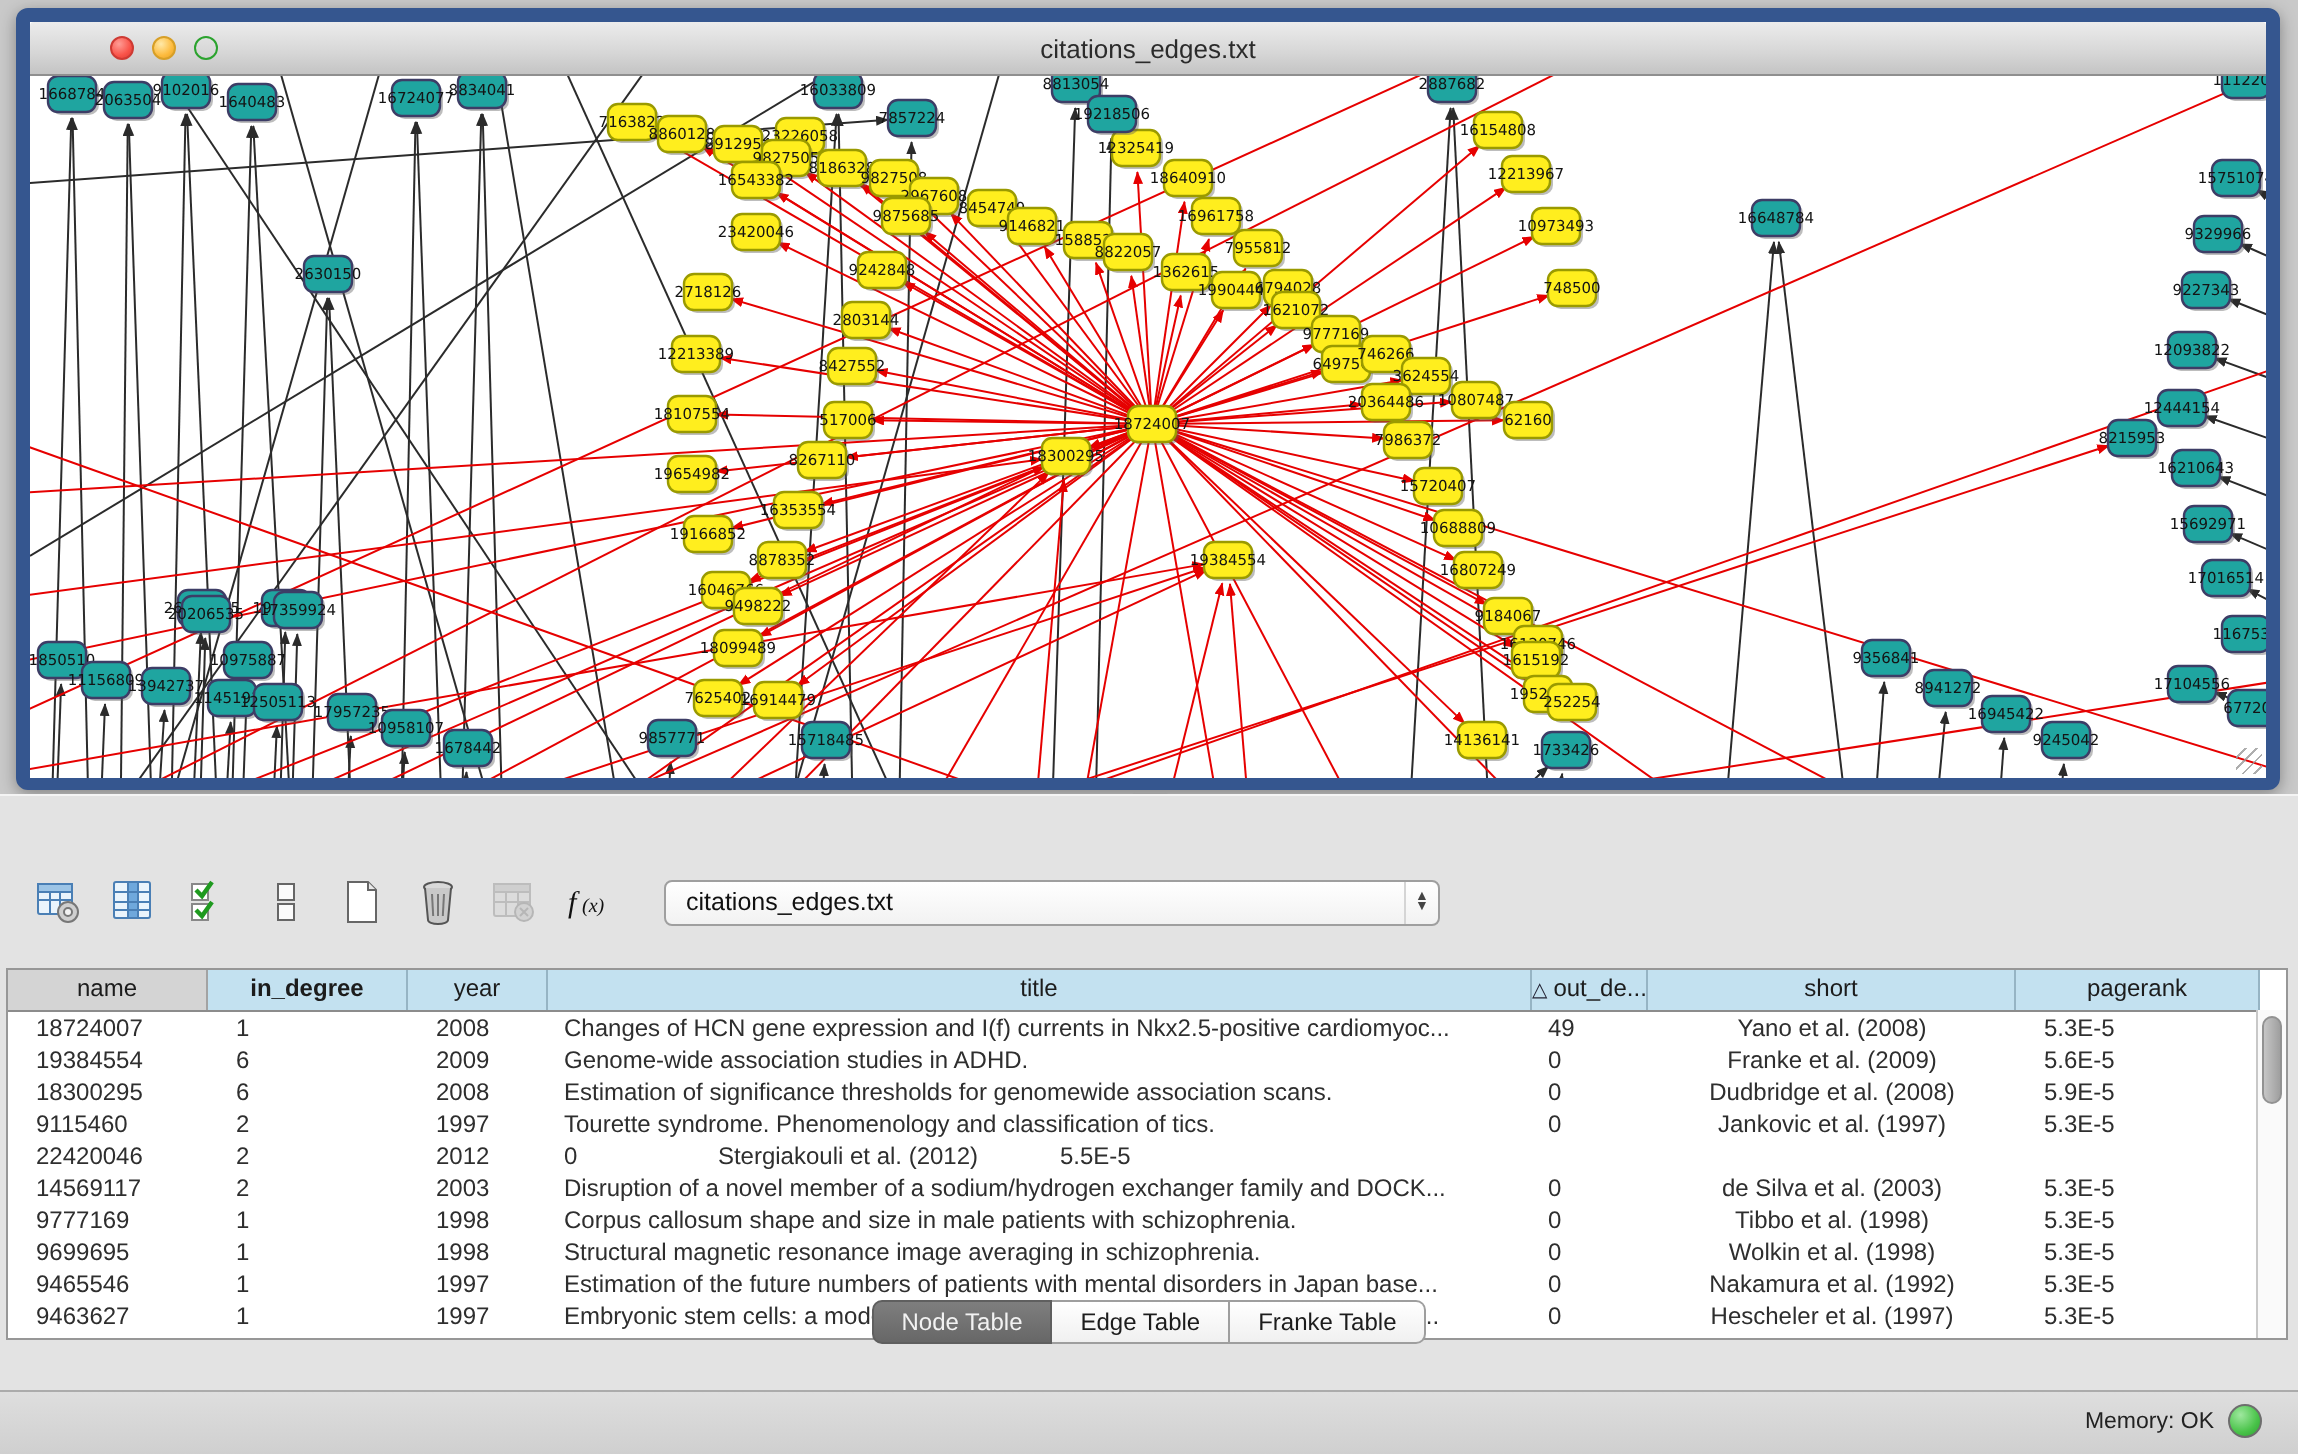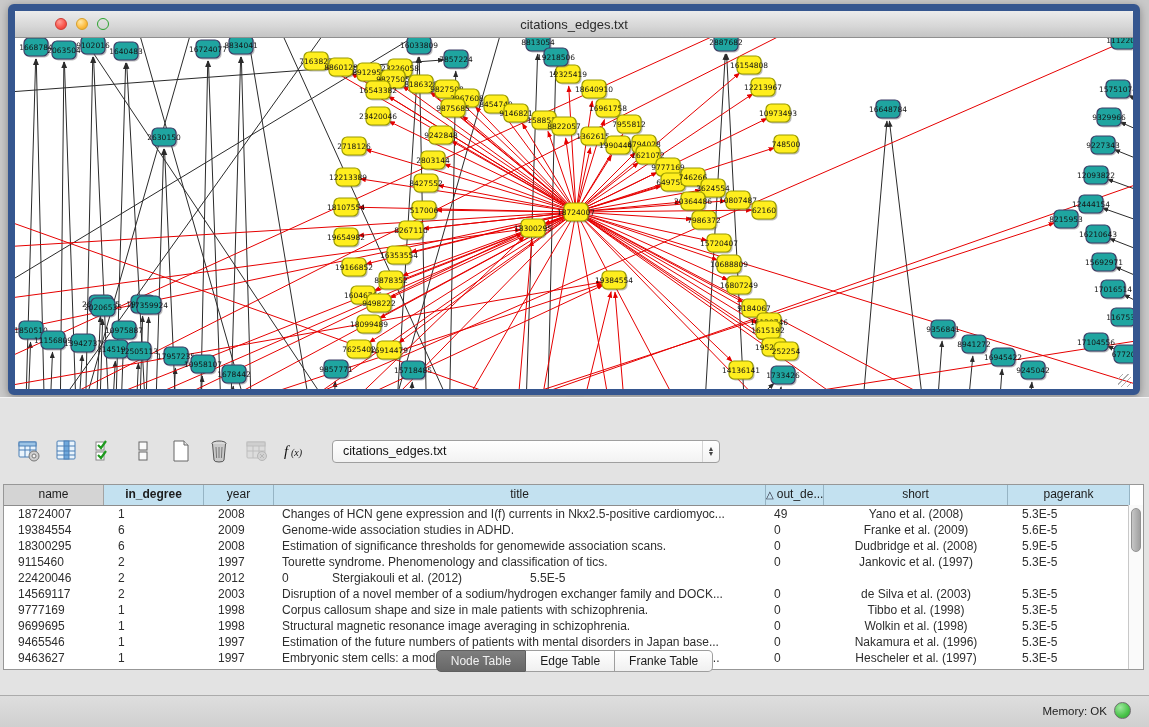--- a/index.html
+++ b/index.html
@@ -975,21 +975,21 @@
           <div class="tcell" style="width: 492px; text-align: left; padding-left: 8px;">Tourette syndrome. Phenomenology and classification of tics.</div>
           <div class="tcell" style="width: 58px; text-align: left; padding-left: 8px;">0</div>
           <div class="tcell" style="width: 184px; text-align: center;">Jankovic et al. (1997)</div>
           <div class="tcell" style="width: 122px; text-align: left; padding-left: 14px;">5.3E-5</div>
         </div>
         <div class="trow">
           <div class="tcell" style="width: 100px; text-align: left; padding-left: 14px;">22420046</div>
           <div class="tcell" style="width: 100px; text-align: left; padding-left: 14px;">2</div>
           <div class="tcell" style="width: 70px; text-align: left; padding-left: 14px;">2012</div>
           <div class="tcell" style="width: 58px; text-align: left; padding-left: 8px;">0</div>
-          <div class="tcell" style="width: 184px; ">Stergiakouli et al. (2012)</div>
+          <div class="tcell" style="width: 184px; text-align: center;">Stergiakouli et al. (2012)</div>
           <div class="tcell" style="width: 122px; text-align: left; padding-left: 14px;">5.5E-5</div>
         </div>
         <div class="trow">
           <div class="tcell" style="width: 100px; text-align: left; padding-left: 14px;">14569117</div>
           <div class="tcell" style="width: 100px; text-align: left; padding-left: 14px;">2</div>
           <div class="tcell" style="width: 70px; text-align: left; padding-left: 14px;">2003</div>
           <div class="tcell" style="width: 492px; text-align: left; padding-left: 8px;">Disruption of a novel member of a sodium/hydrogen exchanger family and DOCK...</div>
           <div class="tcell" style="width: 58px; text-align: left; padding-left: 8px;">0</div>
           <div class="tcell" style="width: 184px; text-align: center;">de Silva et al. (2003)</div>
           <div class="tcell" style="width: 122px; text-align: left; padding-left: 14px;">5.3E-5</div>
@@ -1011,21 +1011,21 @@
           <div class="tcell" style="width: 58px; text-align: left; padding-left: 8px;">0</div>
           <div class="tcell" style="width: 184px; text-align: center;">Wolkin et al. (1998)</div>
           <div class="tcell" style="width: 122px; text-align: left; padding-left: 14px;">5.3E-5</div>
         </div>
         <div class="trow">
           <div class="tcell" style="width: 100px; text-align: left; padding-left: 14px;">9465546</div>
           <div class="tcell" style="width: 100px; text-align: left; padding-left: 14px;">1</div>
           <div class="tcell" style="width: 70px; text-align: left; padding-left: 14px;">1997</div>
           <div class="tcell" style="width: 492px; text-align: left; padding-left: 8px;">Estimation of the future numbers of patients with mental disorders in Japan base...</div>
           <div class="tcell" style="width: 58px; text-align: left; padding-left: 8px;">0</div>
-          <div class="tcell" style="width: 184px; text-align: center;">Nakamura et al. (1996)</div>
+          <div class="tcell" style="width: 184px; text-align: center;">Nakamura et al. (1992)</div>
           <div class="tcell" style="width: 122px; text-align: left; padding-left: 14px;">5.3E-5</div>
         </div>
         <div class="trow">
           <div class="tcell" style="width: 100px; text-align: left; padding-left: 14px;">9463627</div>
           <div class="tcell" style="width: 100px; text-align: left; padding-left: 14px;">1</div>
           <div class="tcell" style="width: 70px; text-align: left; padding-left: 14px;">1997</div>
           <div class="tcell" style="width: 492px; text-align: left; padding-left: 8px;">Embryonic stem cells: a model to study structural and functional properties in car...</div>
           <div class="tcell" style="width: 58px; text-align: left; padding-left: 8px;">0</div>
           <div class="tcell" style="width: 184px; text-align: center;">Hescheler et al. (1997)</div>
           <div class="tcell" style="width: 122px; text-align: left; padding-left: 14px;">5.3E-5</div>

